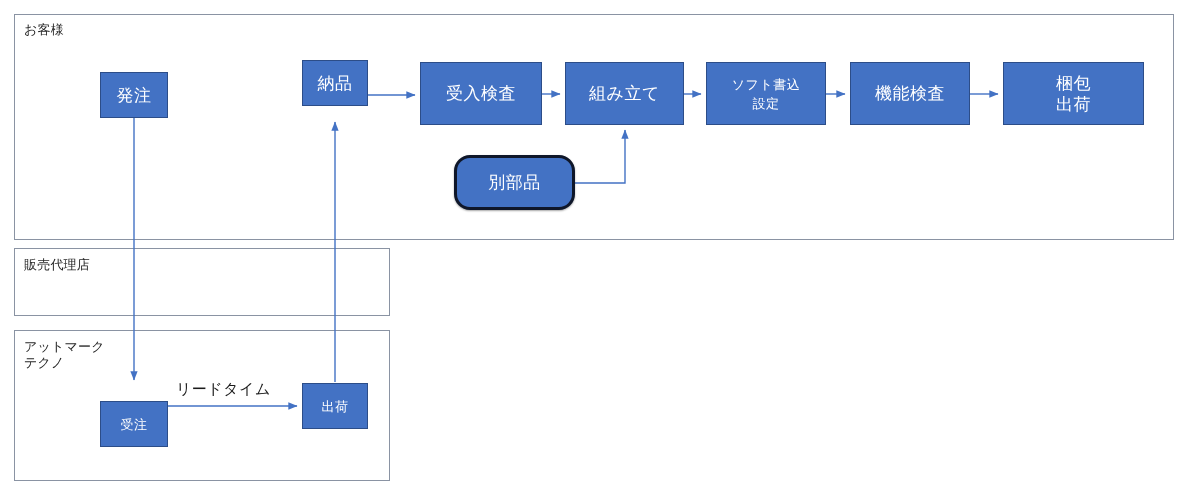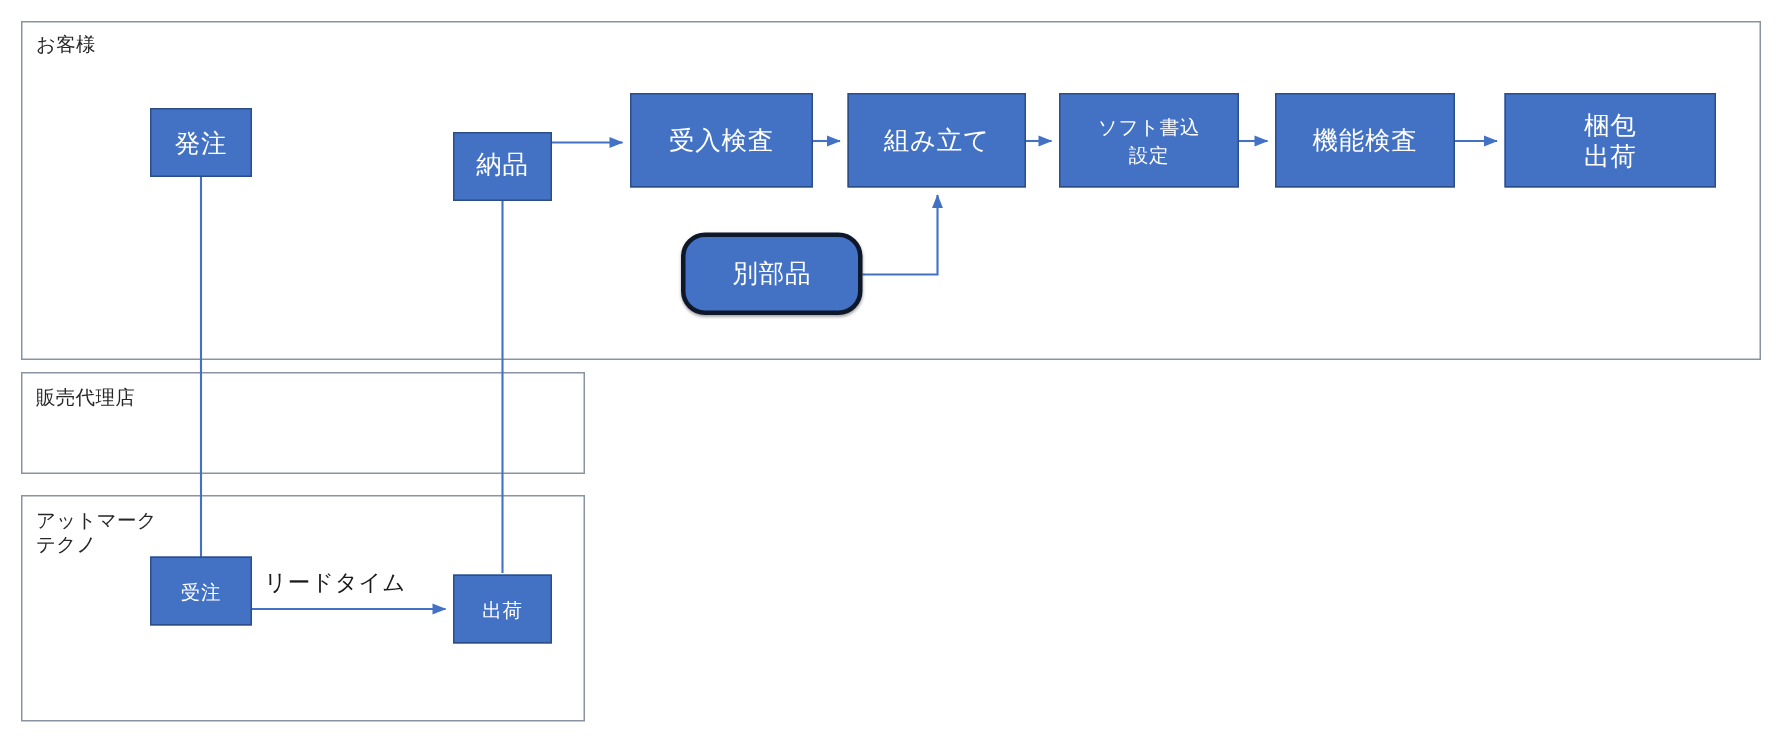--- a/index.html
+++ b/index.html
@@ -113,35 +113,35 @@
       <path d="M970,94 L998,94" marker-end="url(#ah)"></path>
 
       <path d="M575,183 L625,183 L625,130" marker-end="url(#ah)"></path>
 
       <path d="M168,406 L297,406" marker-end="url(#ah)"></path>
     </g>
   </svg>
 
   <div class="node" style="left:100px; top:72px; width:68px; height:46px;">発注</div>
 
-  <div class="node" style="left:302px; top:88px; width:66px; height:46px;font-family:Liberation Mono, monospace;">納品</div>
+  <div class="node" style="left:302px; top:60px; width:66px; height:46px;">納品</div>
 
   <div class="node" style="left:420px; top:62px; width:122px; height:63px;">受入検査</div>
 
   <div class="node" style="left:565px; top:62px; width:119px; height:63px;">組み立て</div>
 
   <div class="node small" style="left:706px; top:62px; width:120px; height:63px;">ソフト書込
 設定</div>
 
   <div class="node" style="left:850px; top:62px; width:120px; height:63px;">機能検査</div>
 
   <div class="node" style="left:1003px; top:62px; width:141px; height:63px;">梱包
 出荷</div>
 
   <div class="node rounded" style="left:454px; top:155px; width:121px; height:55px;">別部品</div>
 
-  <div class="node small" style="left:100px; top:371px; width:68px; height:46px;">受注</div>
+  <div class="node small" style="left:100px; top:401px; width:68px; height:46px;">受注</div>
 
   <div class="node small" style="left:302px; top:383px; width:66px; height:46px;">出荷</div>
 
   <div class="freetext" style="left:176px; top:379px;">リードタイム</div>
 
 </div>
 
 </body></html>

